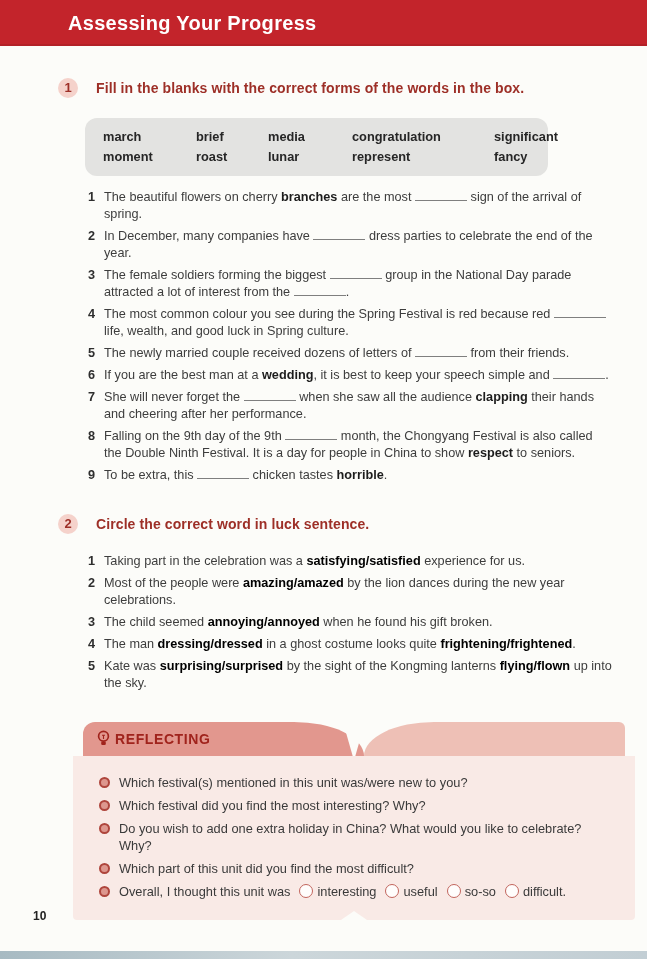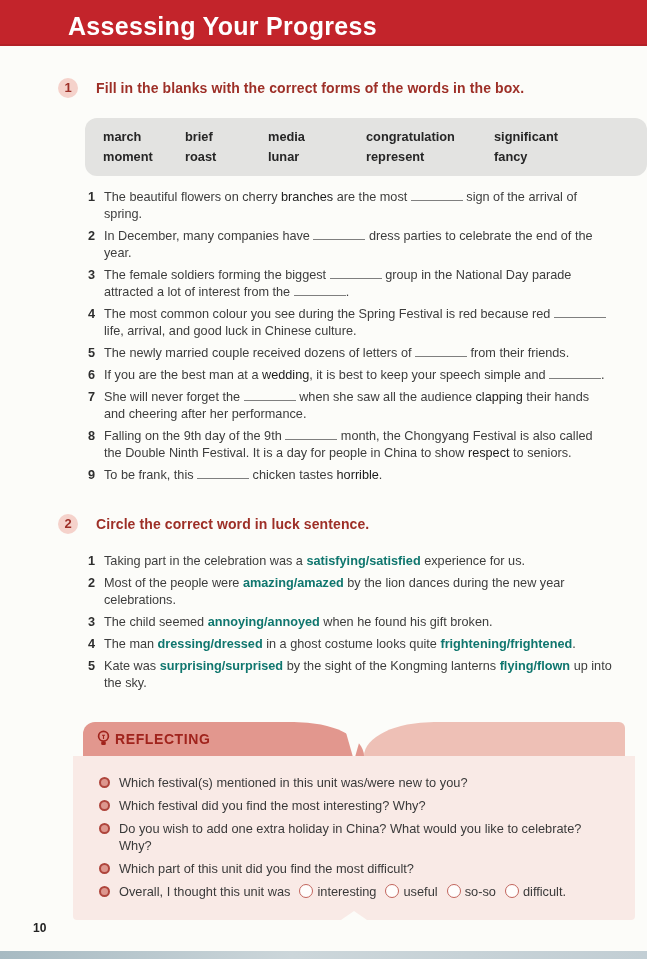--- a/index.html
+++ b/index.html
@@ -2,45 +2,45 @@
 <html><head>
 <meta charset="utf-8">
 <style>
   html,body{margin:0;padding:0;background:#e9e9e7;}
   .page{position:relative;width:647px;height:959px;background:#fcfcf9;overflow:hidden;
         font-family:"Liberation Sans","DejaVu Sans",sans-serif;}
 
   
   .banner{position:absolute;top:0;left:0;right:0;height:46px;background:#c3242b;
           box-shadow:inset 0 -2px 0 rgba(0,0,0,0.08);}
-  .banner h1{margin:0;padding:12px 0 0 68px;font-size:25px;font-weight:700;color:#ffffff;letter-spacing:.3px;}
+  .banner h1{margin:0;padding:12px 0 0 68px;font-size:20px;font-weight:700;color:#ffffff;letter-spacing:.3px;}
 
   
   .content{position:absolute;top:46px;left:58px;width:556px;}
 
   .sec-head{display:flex;align-items:center;gap:10px;margin-top:26px;}
   .sec-head.second{margin-top:24px;}
   .sec-num{flex:none;width:20px;height:20px;border-radius:50%;background:#f5d2cb;color:#9d2f27;
            font-size:13px;font-weight:700;text-align:center;line-height:20px;}
   .sec-title{margin:8px;font-size:14px;font-weight:700;color:#9d2f27;letter-spacing:.1px;}
 
   
-  .word-box{position:relative;margin:14px 0 0 27px;width:562px;height:58px;background:#e3e3e1;border-radius:12px;}
+  .word-box{position:relative;margin:14px 0 0 27px;width:463px;height:58px;background:#e3e3e1;border-radius:12px;}
   .wb-col{position:absolute;top:10px;display:flex;flex-direction:column;gap:2px;}
   .wb-col span{font-size:12.8px;font-weight:700;color:#262626;line-height:18px;}
-  .wb-col:nth-child(1){left:18px}.wb-col:nth-child(2){left:100px}.wb-col:nth-child(3){left:183px}
-  .wb-col:nth-child(4){left:281px}.wb-col:nth-child(5){left:409px}
+  .wb-col:nth-child(1){left:18px}.wb-col:nth-child(2){left:111px}.wb-col:nth-child(3){left:183px}
+  .wb-col:nth-child(4){left:267px}.wb-col:nth-child(5){left:409px}
 
   
   .items{margin:13px 0 0 30px;width:524px;}
   .ex-item{display:flex;margin-bottom:5px;font-size:12.7px;line-height:17px;color:#3d3d3d;}
   .inum{flex:none;width:16px;font-weight:700;color:#2e2e2e;}
   .itext{margin:0;flex:1;}
-  .kw{font-weight:400;color:#1c1c1c;}
-  .choice{font-weight:700;color:#0f766e;}
+  .kw{font-weight:700;color:#1c1c1c;}
+  .choice{font-weight:700;color:#000000;}
   .blank{display:inline-block;width:52px;height:11px;border-bottom:1.3px solid #7f7f7f;}
 
   
   .reflecting{position:relative;margin:30px 0 0 15px;width:562px;}
   .refl-band{position:relative;height:34px;margin:0 10px;display:flex;}
   .band-left{flex:1.02;background:#e2978e;border-radius:12px 70px 0 0 / 12px 34px 0 0;
              display:flex;align-items:center;gap:5px;padding-left:14px;}
   .band-right{flex:1;background:#eec0b6;border-radius:70px 6px 0 0 / 34px 6px 0 0;}
   .band-notch{position:absolute;left:50%;top:0;transform:translateX(-50%);width:22px;height:34px;
               background:#fcfcf9;clip-path:polygon(0 0,100% 0,56% 100%,44% 100%);}
@@ -49,21 +49,21 @@
   .refl-body{position:relative;background:#f9eae6;padding:18px 0 14px 0;border-radius:0 0 4px 4px;}
   .refl-bottom-notch{position:absolute;bottom:0;left:50%;transform:translateX(-50%);width:26px;height:9px;
               background:#fcfcf9;clip-path:polygon(50% 0,100% 100%,0 100%);}
   .refl-item{display:flex;gap:9px;padding:0 18px 0 26px;margin-bottom:6px;font-size:12.8px;line-height:17px;color:#3a3a3a;}
   .bullet{flex:none;width:7px;height:7px;border:2.2px solid #ae453c;background:#dd978e;border-radius:50%;margin-top:3px;}
   .opt{white-space:nowrap;margin-left:9px;}
   .radio{display:inline-block;width:12px;height:12px;border:1.4px solid #c2655d;border-radius:50%;
          background:#fffdfc;vertical-align:-2px;margin-right:4px;}
 
   
-  .footer{position:absolute;left:33px;bottom:24px;display:flex;gap:15px;align-items:baseline;}
+  .footer{position:absolute;left:33px;bottom:36px;display:flex;gap:15px;align-items:baseline;}
   .pageno{font-size:12px;font-weight:700;color:#222;}
   .unit{font-size:11px;font-weight:700;color:#1c1c1c;letter-spacing:.3px;}
   .bottom-strip{position:absolute;left:0;right:0;bottom:0;height:8px;
                 background:linear-gradient(90deg,#a7bac2,#ccd6da 45%,#c2ced4);}
 </style>
 </head>
 <body>
 
 <div class="page">
 
@@ -110,41 +110,41 @@
           <div class="ex-item">
             <span class="inum">2</span>
             <p class="itext"><span>In December, many companies have </span><span class="blank"></span><span> dress parties to celebrate the end of the year.</span></p>
           </div>
           <div class="ex-item">
             <span class="inum">3</span>
             <p class="itext"><span>The female soldiers forming the biggest </span><span class="blank"></span><span> group in the National Day parade attracted a lot of interest from the </span><span class="blank"></span><span>.</span></p>
           </div>
           <div class="ex-item">
             <span class="inum">4</span>
-            <p class="itext"><span>The most common colour you see during the Spring Festival is red because red </span><span class="blank"></span><span> life, arrival, and good luck in Chinese culture.</span></p>
+            <p class="itext"><span>The most common colour you see during the Spring Festival is red because red </span><span class="blank"></span><span> life, wealth, and good luck in Spring culture.</span></p>
           </div>
           <div class="ex-item">
             <span class="inum">5</span>
             <p class="itext"><span>The newly married couple received dozens of letters of </span><span class="blank"></span><span> from their friends.</span></p>
           </div>
           <div class="ex-item">
             <span class="inum">6</span>
             <p class="itext"><span>If you are the best man at a </span><span class="kw">wedding</span><span>, it is best to keep your speech simple and </span><span class="blank"></span><span>.</span></p>
           </div>
           <div class="ex-item">
             <span class="inum">7</span>
             <p class="itext"><span>She will never forget the </span><span class="blank"></span><span> when she saw all the audience </span><span class="kw">clapping</span><span> their hands and cheering after her performance.</span></p>
           </div>
           <div class="ex-item">
             <span class="inum">8</span>
             <p class="itext"><span>Falling on the 9th day of the 9th </span><span class="blank"></span><span> month, the Chongyang Festival is also called the Double Ninth Festival. It is a day for people in China to show </span><span class="kw">respect</span><span> to seniors.</span></p>
           </div>
           <div class="ex-item">
             <span class="inum">9</span>
-            <p class="itext"><span>To be frank, this </span><span class="blank"></span><span> chicken tastes </span><span class="kw">horrible</span><span>.</span></p>
+            <p class="itext"><span>To be extra, this </span><span class="blank"></span><span> chicken tastes </span><span class="kw">horrible</span><span>.</span></p>
           </div>
         </div>
     </section>
 
     <section>
       <div class="sec-head second">
         <span class="sec-num">2</span>
         <h2 class="sec-title">Circle the correct word in luck sentence.</h2>
       </div>
       <div class="items">

